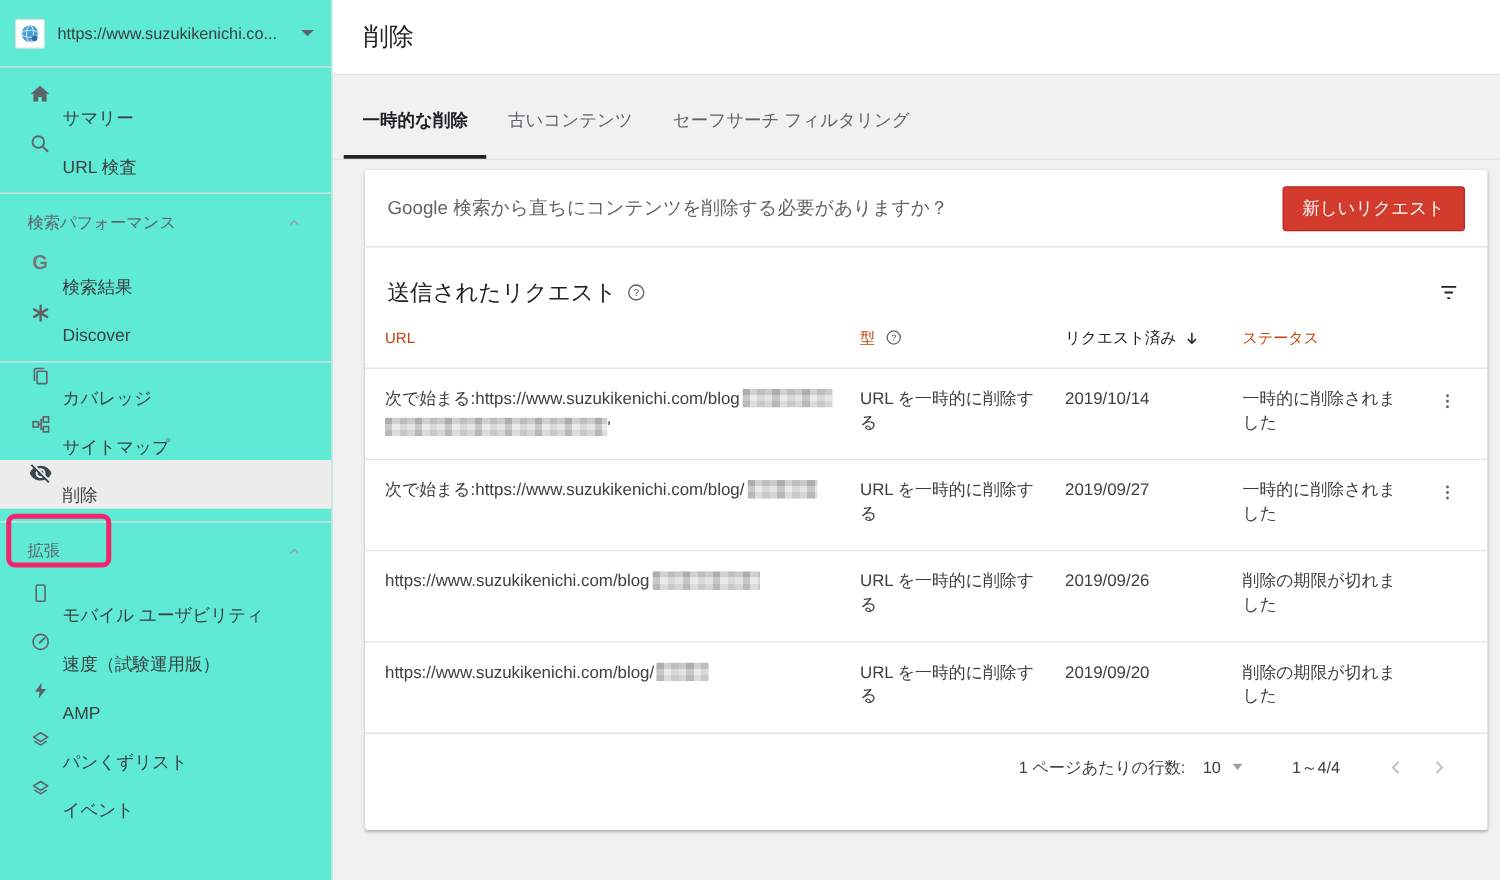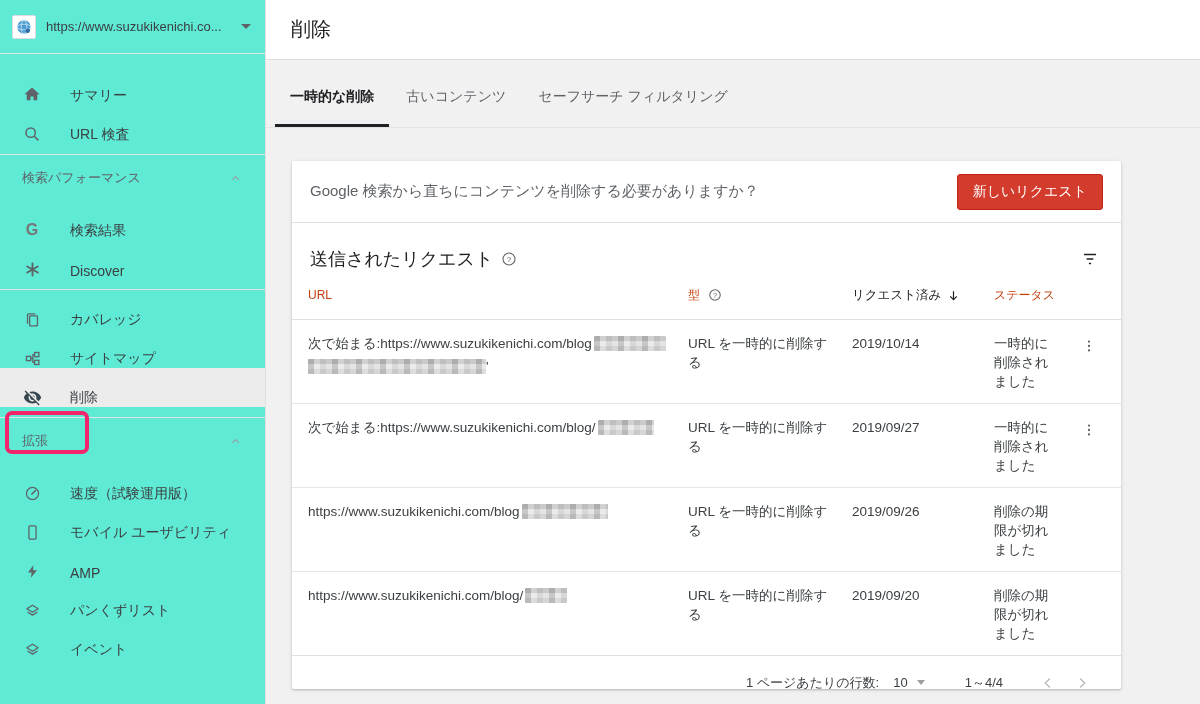--- a/index.html
+++ b/index.html
@@ -7,42 +7,42 @@
   body { font-family:"Liberation Sans","DejaVu Sans",sans-serif; background:#f1f1f1; color:#202124; overflow:hidden; }
   .stage { position:relative; width:1200px; height:704px; overflow:hidden; background:#f1f1f1; }
 
   
   .sidebar { position:absolute; left:0; top:0; width:266px; height:704px; background:#5eead4; border-right:1px solid #e0e0e0; }
   .property-row { height:54px; border-bottom:1px solid #e3e3e3; display:flex; align-items:center; padding:0 14px 0 12px; cursor:pointer; }
   .property-icon-box { width:24px; height:24px; border:1px solid #dadce0; border-radius:2px; background:#fff; display:flex; align-items:center; justify-content:center; flex:none; }
   .property-url { margin-left:10px; font-size:13px; color:#3c4043; white-space:nowrap; overflow:hidden; flex:1; }
   .caret-down { width:0; height:0; border-left:5px solid transparent; border-right:5px solid transparent; border-top:5px solid #5f6368; margin-left:8px; flex:none; }
 
-  .nav-item { height:39px; display:flex; align-items:flex-end; padding-left:22px; cursor:pointer; position:relative; }
+  .nav-item { height:39px; display:flex; align-items:flex-start; padding-left:22px; cursor:pointer; position:relative;flex-direction:column; }
   .nav-item .nicon { width:20px; height:20px; flex:none; display:flex; align-items:center; justify-content:center; }
   .nav-item .nlabel { margin-left:28px; font-size:14px; color:#3c4043; white-space:nowrap; }
   .nav-item.selected { background:#ececec; }
   .nav-top { padding-top:12px; padding-bottom:10px; }
   .nav-divider { border-top:1px solid #e3e3e3; }
   .group-header { height:46px; display:flex; align-items:center; justify-content:space-between; padding:0 24px 0 22px; cursor:pointer;font-family:Liberation Mono, monospace; }
   .group-title { font-size:13px; color:#5f6368; }
   .group-body { padding-bottom:10px; }
   .g-letter { font-size:16px; font-weight:bold; color:#757575; line-height:1; }
   .highlight-box { position:absolute; left:5px; top:411px; width:84px; height:43px; border:4px solid var(--highlight-pink,#f2256c); border-radius:7px; pointer-events:none; z-index:5; }
 
   
   .main { position:absolute; left:266px; top:0; width:934px; height:704px; }
   .main-header { position:absolute; left:0; top:0; width:934px; height:60px; background:#fff; border-bottom:1px solid #e0e0e0; display:flex; align-items:center; padding-left:25px; }
   .page-title { font-size:20px; color:#202124; }
   .tabbar { position:absolute; left:0; top:60px; width:934px; height:68px; border-bottom:1px solid #e4e4e4; display:flex; align-items:flex-end; padding-left:9px; }
   .tab { padding:0 15px 18px 15px; font-size:14px; color:#5f6368; cursor:pointer; border-bottom:3px solid transparent; margin-right:2px; white-space:nowrap; }
   .tab.active { color:#202124; font-weight:bold; border-bottom-color:#202124; }
 
   
-  .card { position:absolute; left:26px; top:161px; width:829px; height:528px; background:#fff; border-radius:2px; box-shadow:0 1px 2px rgba(0,0,0,.18), 0 1px 4px rgba(0,0,0,.10); }
+  .card { position:absolute; left:26px; top:136px; width:898px; height:528px; background:#fff; border-radius:2px; box-shadow:0 1px 2px rgba(0,0,0,.18), 0 1px 4px rgba(0,0,0,.10); }
   .banner-row { height:62px; border-bottom:1px solid #e0e0e0; display:flex; align-items:center; padding:0 18px 0 18px; }
   .banner-q { font-size:15px; color:#5f6368; flex:1; }
   .btn-red { background:var(--accent-red,#d93025); border:1px solid #bf2417; color:#fff; font-size:14px; padding:8px 15px; border-radius:3px; cursor:pointer; font-family:inherit; white-space:nowrap; }
 
   .section-head { display:flex; align-items:center; padding:24px 22px 0 18px;justify-content:flex-end; }
   .section-title { font-size:18px; color:#202124; }
   .help-icon { margin-left:8px; display:inline-flex; }
   .filter-btn { margin-left:auto; cursor:pointer; display:flex; }
 
   .thead { display:grid; grid-template-columns:380px 164px 142px 1fr 48px; padding-left:16px; height:49px; align-items:center; border-bottom:1px solid #e0e0e0; }
@@ -170,33 +170,33 @@
     <div class="group-header">
       <span class="group-title">拡張</span>
       <svg width="11" height="11" viewBox="0 0 24 24" fill="none" stroke="#9aa0a6" stroke-width="2.6">
           <path d="M5 15l7-7 7 7"></path>
         </svg>
     </div>
     <div class="group-body">
       <div class="nav-item">
         <span class="nicon">
           <svg width="17" height="17" viewBox="0 0 24 24" fill="none" stroke="#5f6368" stroke-width="1.8">
+              <rect x="7" y="2.8" width="10" height="18.4" rx="1.6"></rect>
+            </svg>
+        </span>
+        <span class="nlabel">モバイル ユーザビリティ</span>
+      </div>
+      <div class="nav-item">
+        <span class="nicon">
+          <svg width="17" height="17" viewBox="0 0 24 24" fill="none" stroke="#5f6368" stroke-width="1.8">
               <circle cx="12" cy="12" r="8.5"></circle>
               <path d="M11 13l5.2-5.2" stroke-width="2.2" stroke-linecap="round"></path>
             </svg>
         </span>
         <span class="nlabel">速度（試験運用版）</span>
-      </div>
-      <div class="nav-item">
-        <span class="nicon">
-          <svg width="17" height="17" viewBox="0 0 24 24" fill="none" stroke="#5f6368" stroke-width="1.8">
-              <rect x="7" y="2.8" width="10" height="18.4" rx="1.6"></rect>
-            </svg>
-        </span>
-        <span class="nlabel">モバイル ユーザビリティ</span>
       </div>
       <div class="nav-item">
         <span class="nicon">
           <svg width="15" height="15" viewBox="0 0 24 24">
               <path d="M13.2 2 4.8 13.4h5.8L9.4 22l9.8-12h-6.2z" fill="#5f6368"></path>
             </svg>
         </span>
         <span class="nlabel">AMP</span>
       </div>
       <div class="nav-item">

